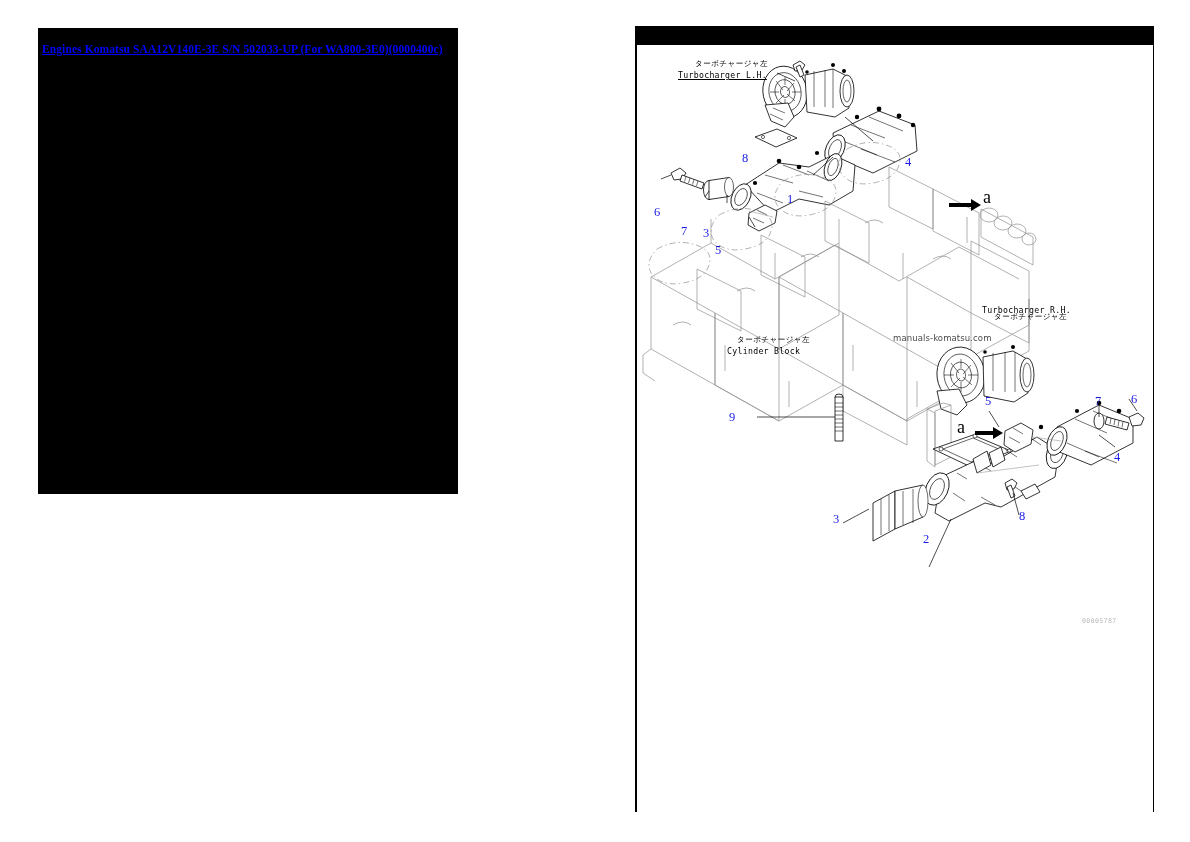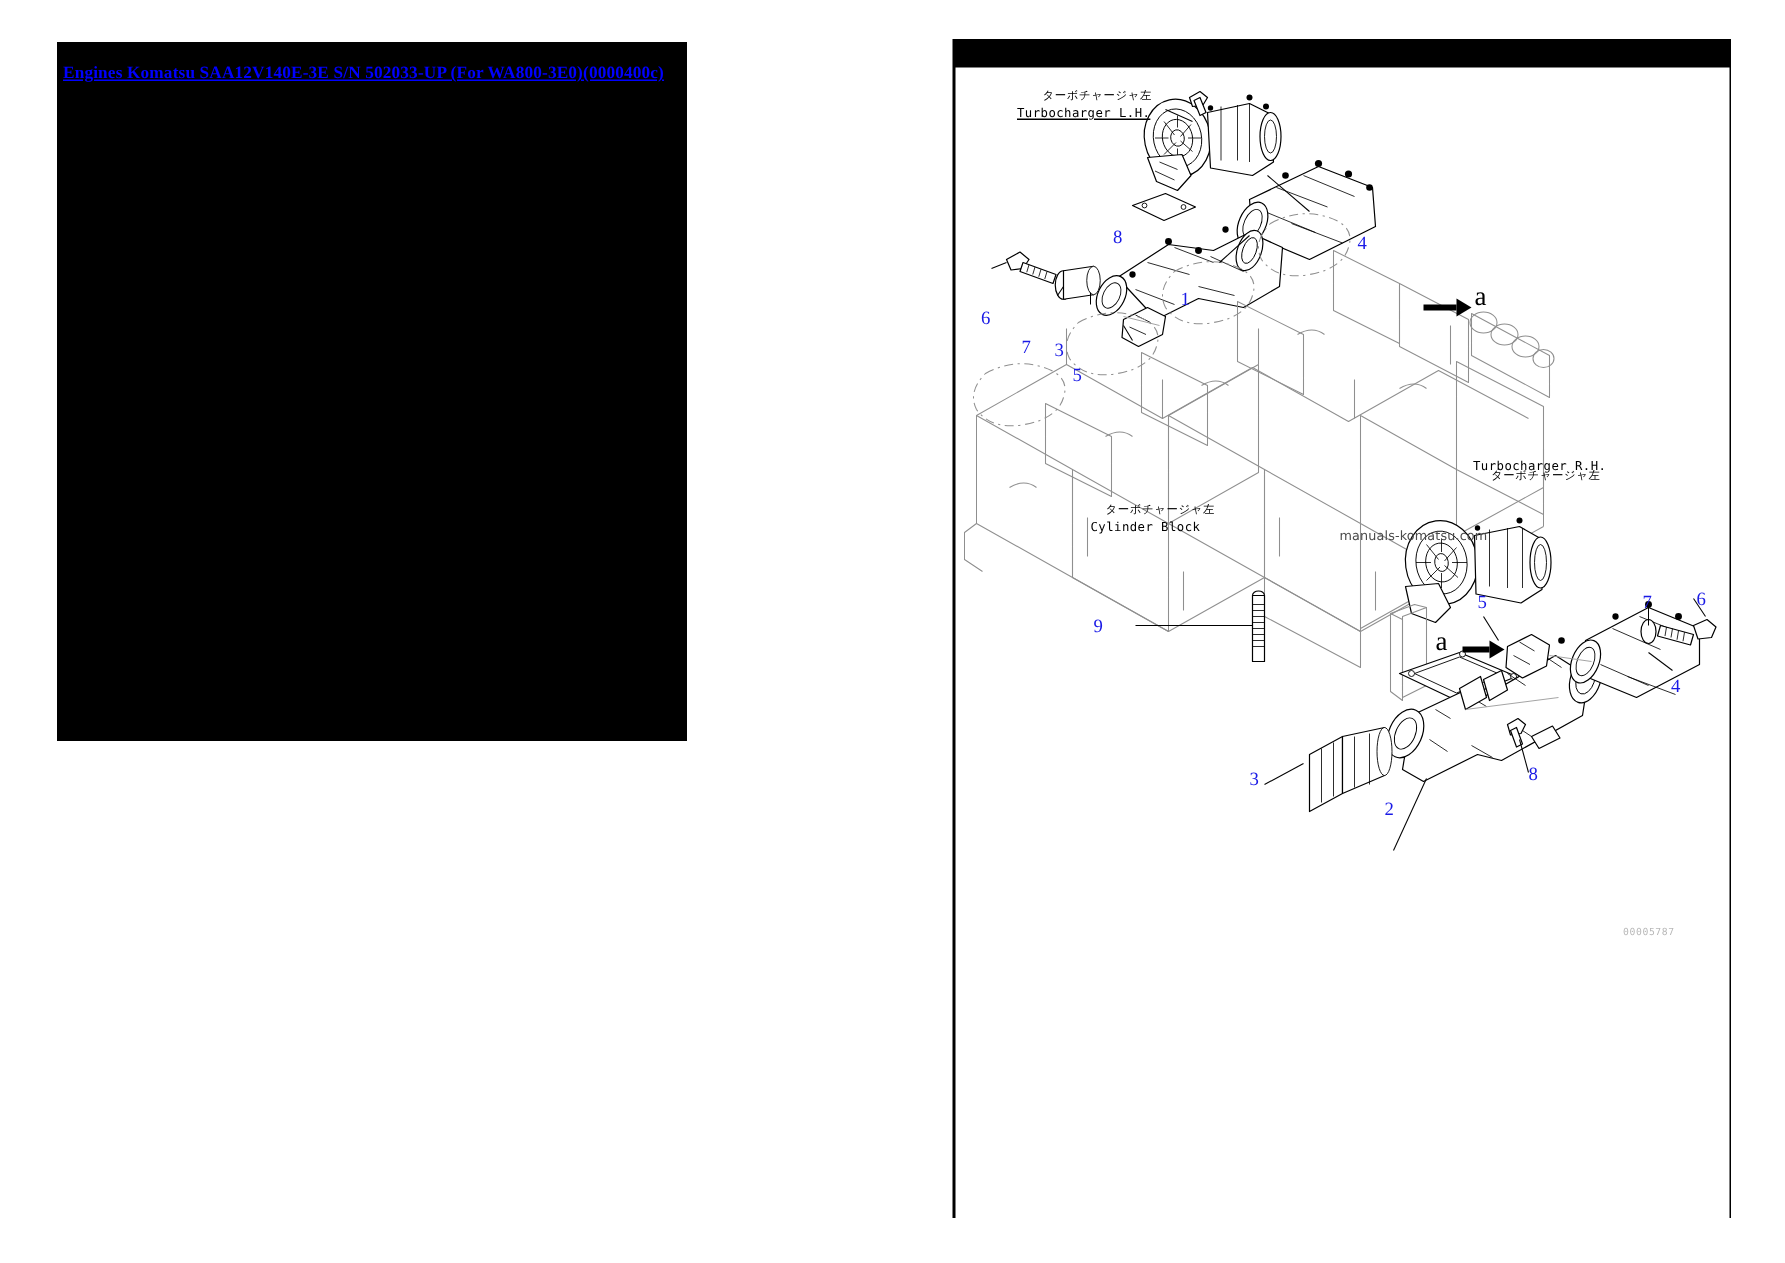--- a/index.html
+++ b/index.html
@@ -417,20 +417,20 @@
       <div class="callout" style="left:458px; top:349px;">7</div>
       <div class="callout" style="left:494px; top:347px;">6</div>
       <div class="callout" style="left:477px; top:405px;">4</div>
       <div class="callout" style="left:382px; top:464px;">8</div>
       <div class="callout" style="left:286px; top:487px;">2</div>
       <div class="callout" style="left:196px; top:467px;">3</div>
 
       <div class="sect-marker" style="left:346px; top:142px;">a</div>
       <div class="sect-marker" style="left:320px; top:372px;">a</div>
 
-      <div id="watermark" style="left:256px; top:308px;text-align:right;">manuals-komatsu.com</div>
+      <div id="watermark" style="left:256px; top:288px;text-align:right;">manuals-komatsu.com</div>
 
       <div id="drawing-no" style="left:430px; top:572px;margin-left:15px;">00005787</div>
 
     </div>
   </div>
 
 </div>
 
 </body></html>

